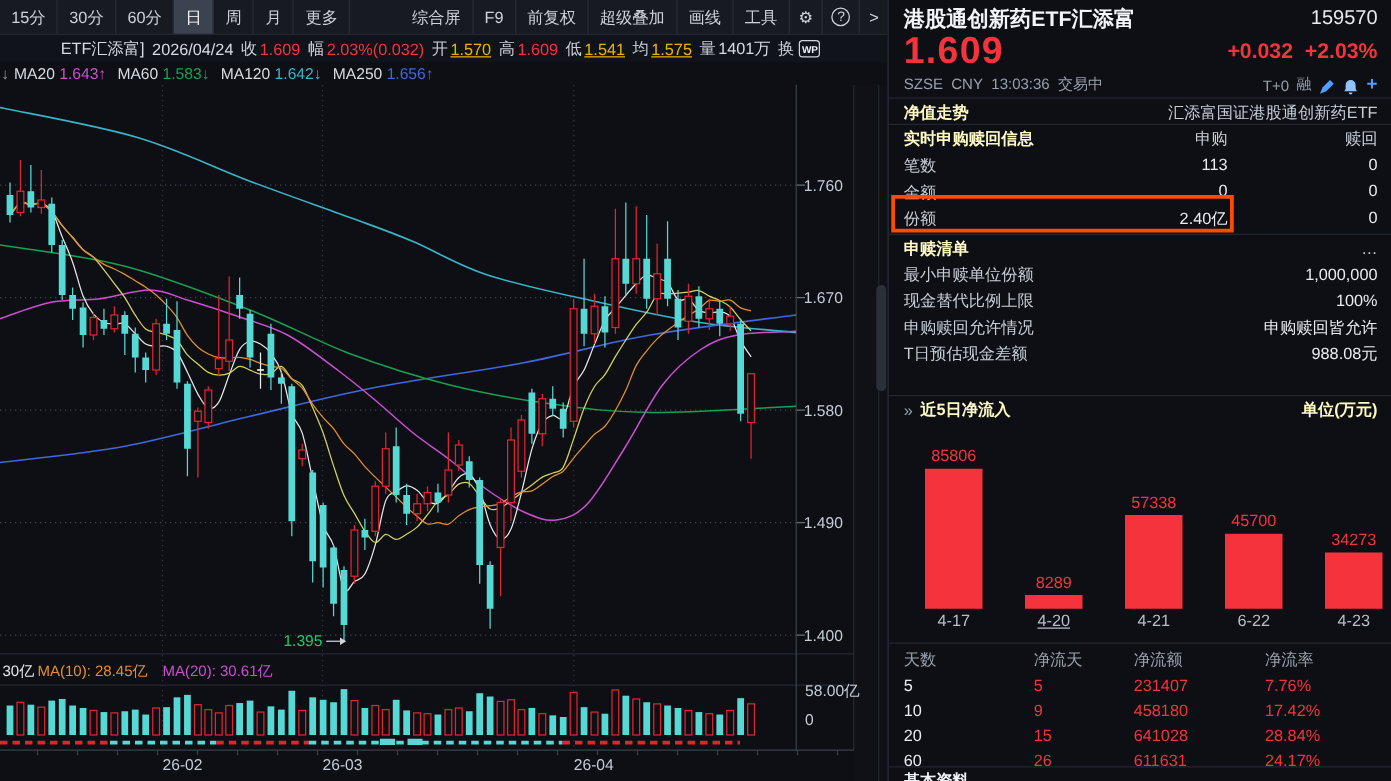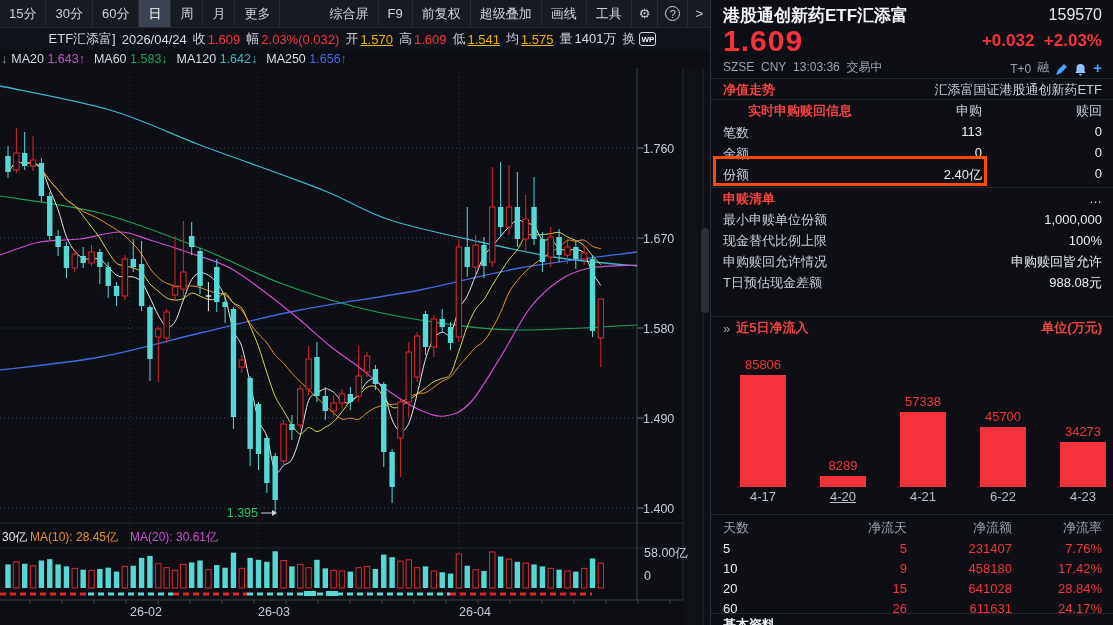--- a/index.html
+++ b/index.html
@@ -39,32 +39,32 @@
            border-left:1px solid #2a2e38; font-size:13px; }
   .p-row { position:absolute; left:0; width:403px; display:flex; align-items:center; padding:0 12px; }
   .sep { position:absolute; left:0; width:403px; height:0; border-top:1px solid #22262e; }
   .p-title { font-size:17px; font-weight:bold; color:#f2f4f7; }
   .p-code { margin-left:auto; font-size:16px; color:#e6e9ee; }
   .p-price { font-size:30px; font-weight:bold; color:#f5333c; letter-spacing:1px; }
   .p-chg { margin-left:auto; font-size:17px; font-weight:bold; color:#f5333c; }
   .p-info { font-size:12px; color:#9aa1ab; }
   .p-info-icons { margin-left:auto; display:flex; align-items:flex-end; gap:6px; }
   .lblc { color:#c9ced6; } .valw { margin-left:auto; color:#e8ebf0; } .valg { margin-left:auto; color:#c9ced6; }
-  .hdr { font-weight:bold; color:#ef4444;text-align:center; }
+  .hdr { font-weight:bold; color:#fef9c3; }
   .rt-grid { display:grid; grid-template-columns:1fr 105px 120px; width:100%; }
   .rt-grid .c2,.rt-grid .c3 { text-align:right; }
   .orange-box { position:absolute; left:2px; top:156px; width:274px; height:30px; border:3px solid #ff4a00; pointer-events:none; }
   .flow-chart { position:absolute; left:10px; top:340px; width:383px; height:172px; }
   .fbar-wrap { position:absolute; width:32px;text-decoration:underline; }
   .fbar { position:absolute; bottom:0; left:0; width:46px; background:#f5333c; }
   .fval { position:absolute; width:80px; left:-17px; text-align:center; color:#f5333c; font-size:13px; }
   .fdate { position:absolute; width:46px; text-align:center; color:#b9bfc7; font-size:13px; top:149px; }
   .flow-table { position:absolute; left:0; top:518px; width:403px; }
   .ft-row { display:grid; grid-template-columns:1fr 80px 105px 90px; padding:0 12px; height:20px; align-items:center; }
-  .ft-row .c { text-align:right; }
+  .ft-row .c { text-align:left; }
   .ft-h { color:#9aa1ab; }
   .ft-d { color:#e8ebf0; } .ft-r { color:#f5333c; }
   .bottom-sec { position:absolute; left:12px; top:616px; font-weight:bold; color:#eef1f5; }
 
   svg text { font-family:"Liberation Sans","DejaVu Sans",sans-serif; }
 </style>
 </head>
 <body>
 
 <div id="app">

